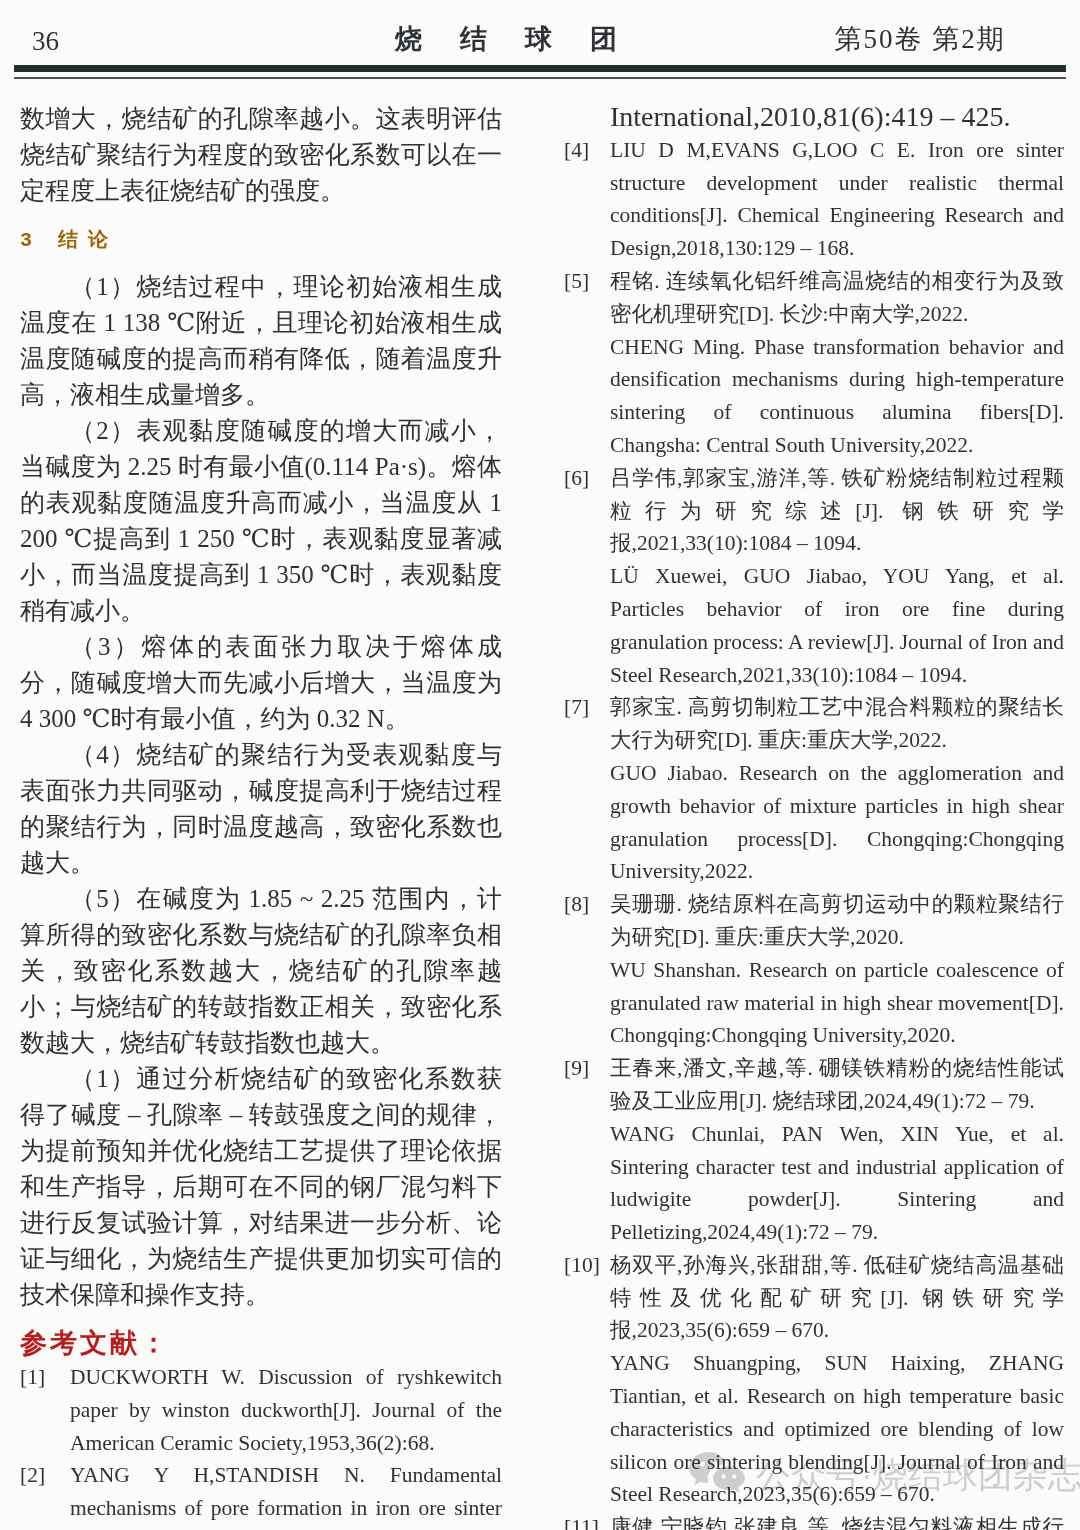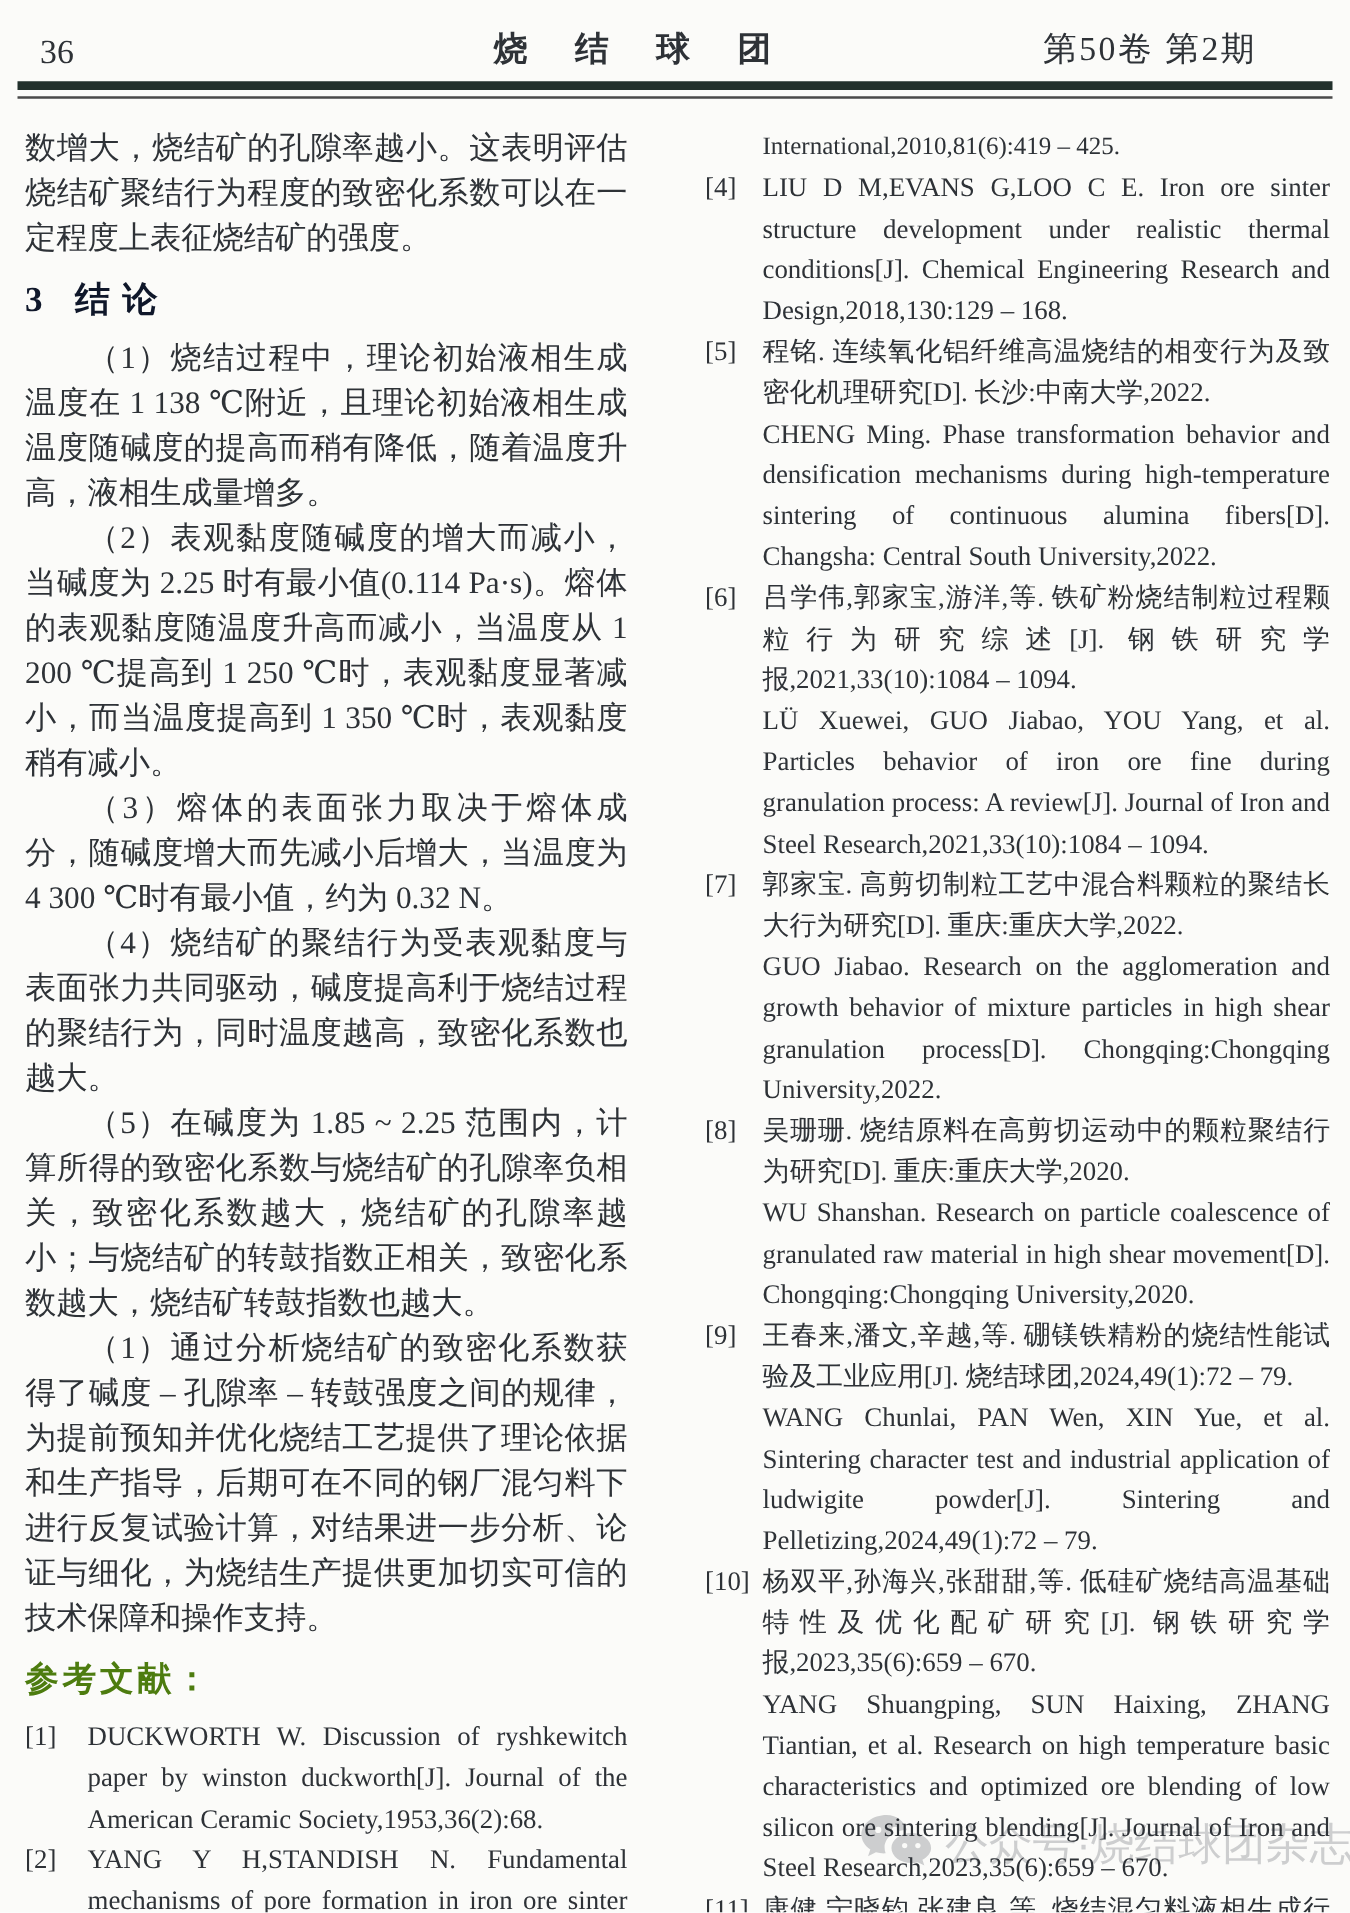--- a/index.html
+++ b/index.html
@@ -29,41 +29,41 @@
     display:flex;gap:62px;
     padding:22px 16px 0 20px;
   }
   .col-left{flex:none;width:482px;}
   .col-right{flex:1;min-width:0;}
   
   .body-text{font-size:25px;line-height:36px;text-align:justify;text-justify:inter-ideograph;}
   .body-text p{margin:0;}
   p.indent{text-indent:2em;}
   h2.section{
-    font-family:Liberation Serif, serif;
-    font-size:28px;font-weight:bold;color:#0f172a;
+    font-family:Liberation Mono, monospace;
+    font-size:20px;font-weight:bold;color:#a16207;
     margin:14px 0 10px 0;
   }
   h2.section .sec-num{margin-right:26px;}
   h2.section .sec-title{letter-spacing:10px;}
   h3.refs-heading{
     font-family:"Liberation Sans","DejaVu Sans",sans-serif;
-    font-size:27px;font-weight:bold;color:#4d7c0f;
+    font-size:27px;font-weight:bold;color:#b91c1c;
     letter-spacing:3px;
-    margin:12px 0 12px 0;
+    margin:12px 0 0 0;
   }
   
   .ref-list{font-size:21.5px;line-height:32.8px;}
   .ref{display:flex;}
   .ref-label{flex:none;width:50px;}
   .col-right .ref-label{width:46px;}
   .ref-body{flex:1;min-width:0;text-align:justify;text-justify:inter-ideograph;}
   .ref-body p{margin:0;}
   .justify-last{text-align-last:justify;}
-  .carryover{padding-left:46px;font-size:20px;line-height:32.8px;}
+  .carryover{padding-left:46px;font-size:28px;line-height:32.8px;}
   
   .watermark{
     position:absolute;left:688px;top:1450px;z-index:0;
     display:flex;align-items:center;gap:10px;
     opacity:0.55;color:#a9abae;
     font-family:"Liberation Sans","DejaVu Sans",sans-serif;
     font-size:35px;letter-spacing:0px;white-space:nowrap;
   }
   .watermark svg{display:block;}
 </style>

